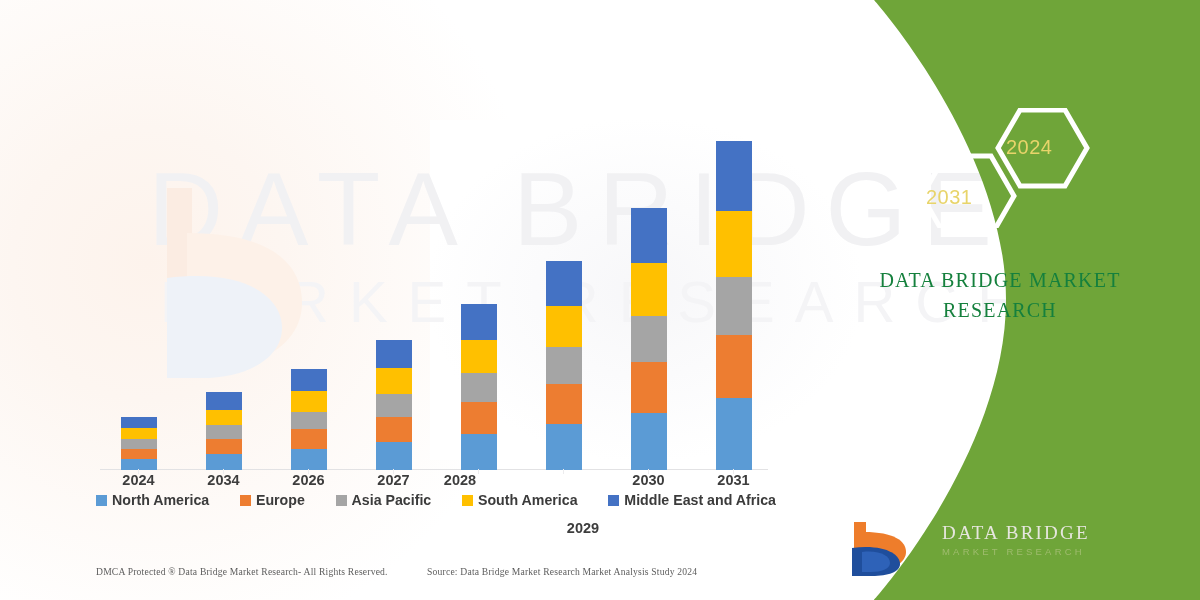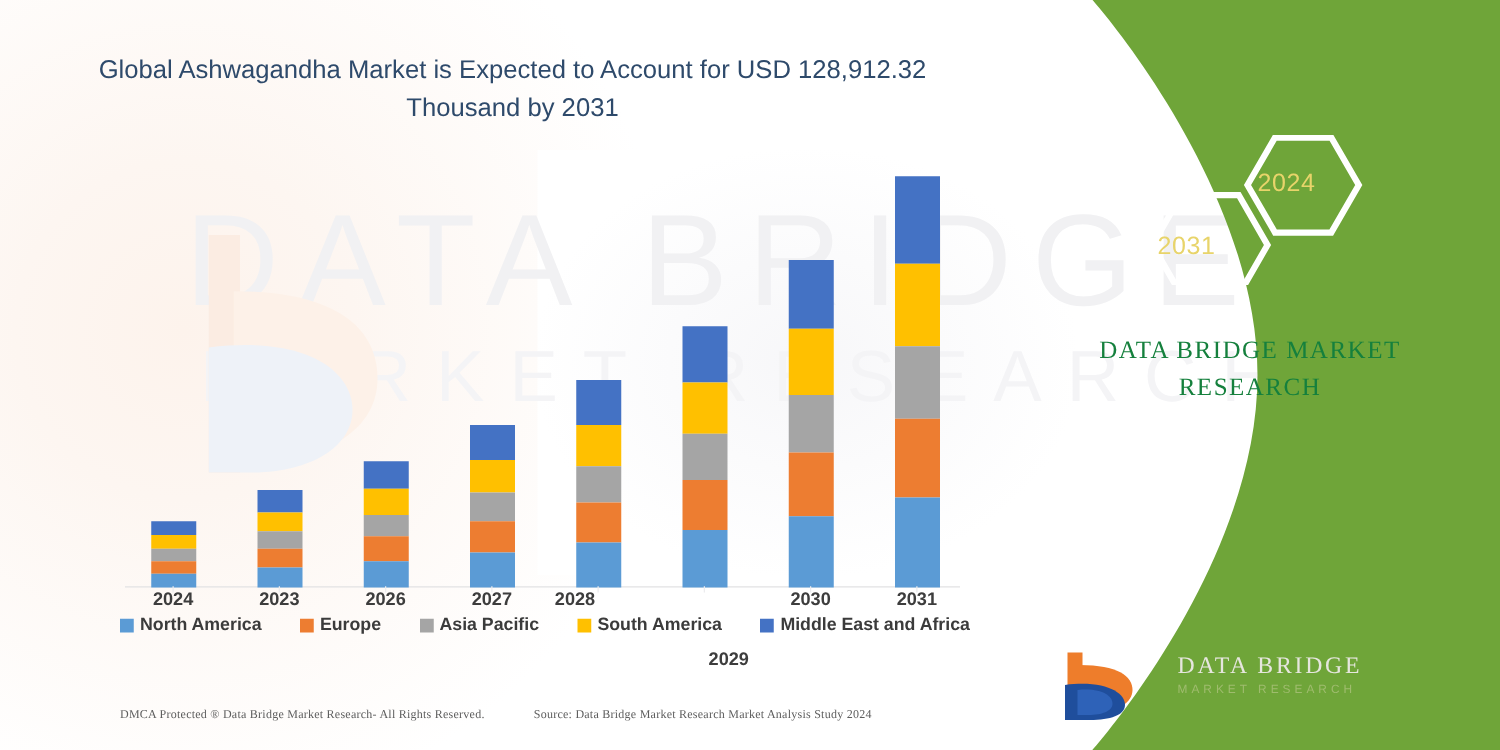--- a/index.html
+++ b/index.html
@@ -101,21 +101,20 @@
   <div class="bg-wash wash-b"></div>
 
   <div class="wm wm-data">DATA BRIDGE</div>
   <div class="wm wm-mr">MARKET RESEARCH</div>
   <svg class="wm-logo" viewBox="0 0 100 100">
     <path d="M30 12 L30 88 L40 88 L40 12 Z" fill="#fbece2"></path>
     <path d="M38 30 C74 30 84 44 84 58 C84 74 68 84 46 84 C42 84 38 83 38 83 Z" fill="#fdf1e8"></path>
     <path d="M30 48 C62 44 76 56 76 68 C76 80 62 88 44 88 L30 88 Z" fill="#eef2f8"></path>
   </svg>
 
-  <div class="headline">Global Ashwagandha Market is Expected to Account for USD 128,912.32 Thousand by 2031</div>
 
   <div class="chart">
     <div class="plot" id="plot">
       <div class="axis-line"></div>
     <div class="bar-group" style="left: 0px; width: 85px;">
           <div class="bar" style="height: 53.4286px;">
             <div class="seg" style="background: rgb(68, 114, 196); height: 11.7857px;"></div>
             <div class="seg" style="background: rgb(255, 192, 0); height: 11px;"></div>
             <div class="seg" style="background: rgb(165, 165, 165); height: 9.42857px;"></div>
             <div class="seg" style="background: rgb(237, 125, 49); height: 10.2143px;"></div>
@@ -190,21 +189,21 @@
             <div class="seg" style="background: rgb(165, 165, 165); height: 58.1429px;"></div>
             <div class="seg" style="background: rgb(237, 125, 49); height: 62.8571px;"></div>
             <div class="seg" style="background: rgb(91, 155, 213); height: 72.2857px;"></div>
           </div>
         </div>
         <div class="gridtick" style="left: 637px;"></div>
       </div>
   </div>
   <div class="xlabels" id="xlabels" style="position:absolute;left:96px;top:472px;">
       <div class="xlabel" style="left: 3.5px;">2024</div>
-      <div class="xlabel" style="left: 88.5px;">2023</div>
+      <div class="xlabel" style="left: 88.5px;">2034</div>
       <div class="xlabel" style="left: 173.5px;">2026</div>
       <div class="xlabel" style="left: 258.5px;">2027</div>
       <div class="xlabel" style="left: 325px;">2028</div>
       <div class="xlabel" style="left: 448px; margin-top: 48px;">2029</div>
       <div class="xlabel" style="left: 513.5px;">2030</div>
       <div class="xlabel" style="left: 598.5px;">2031</div>
     </div>
 
   <div class="legend" id="legend">
       <div class="lg-item">

